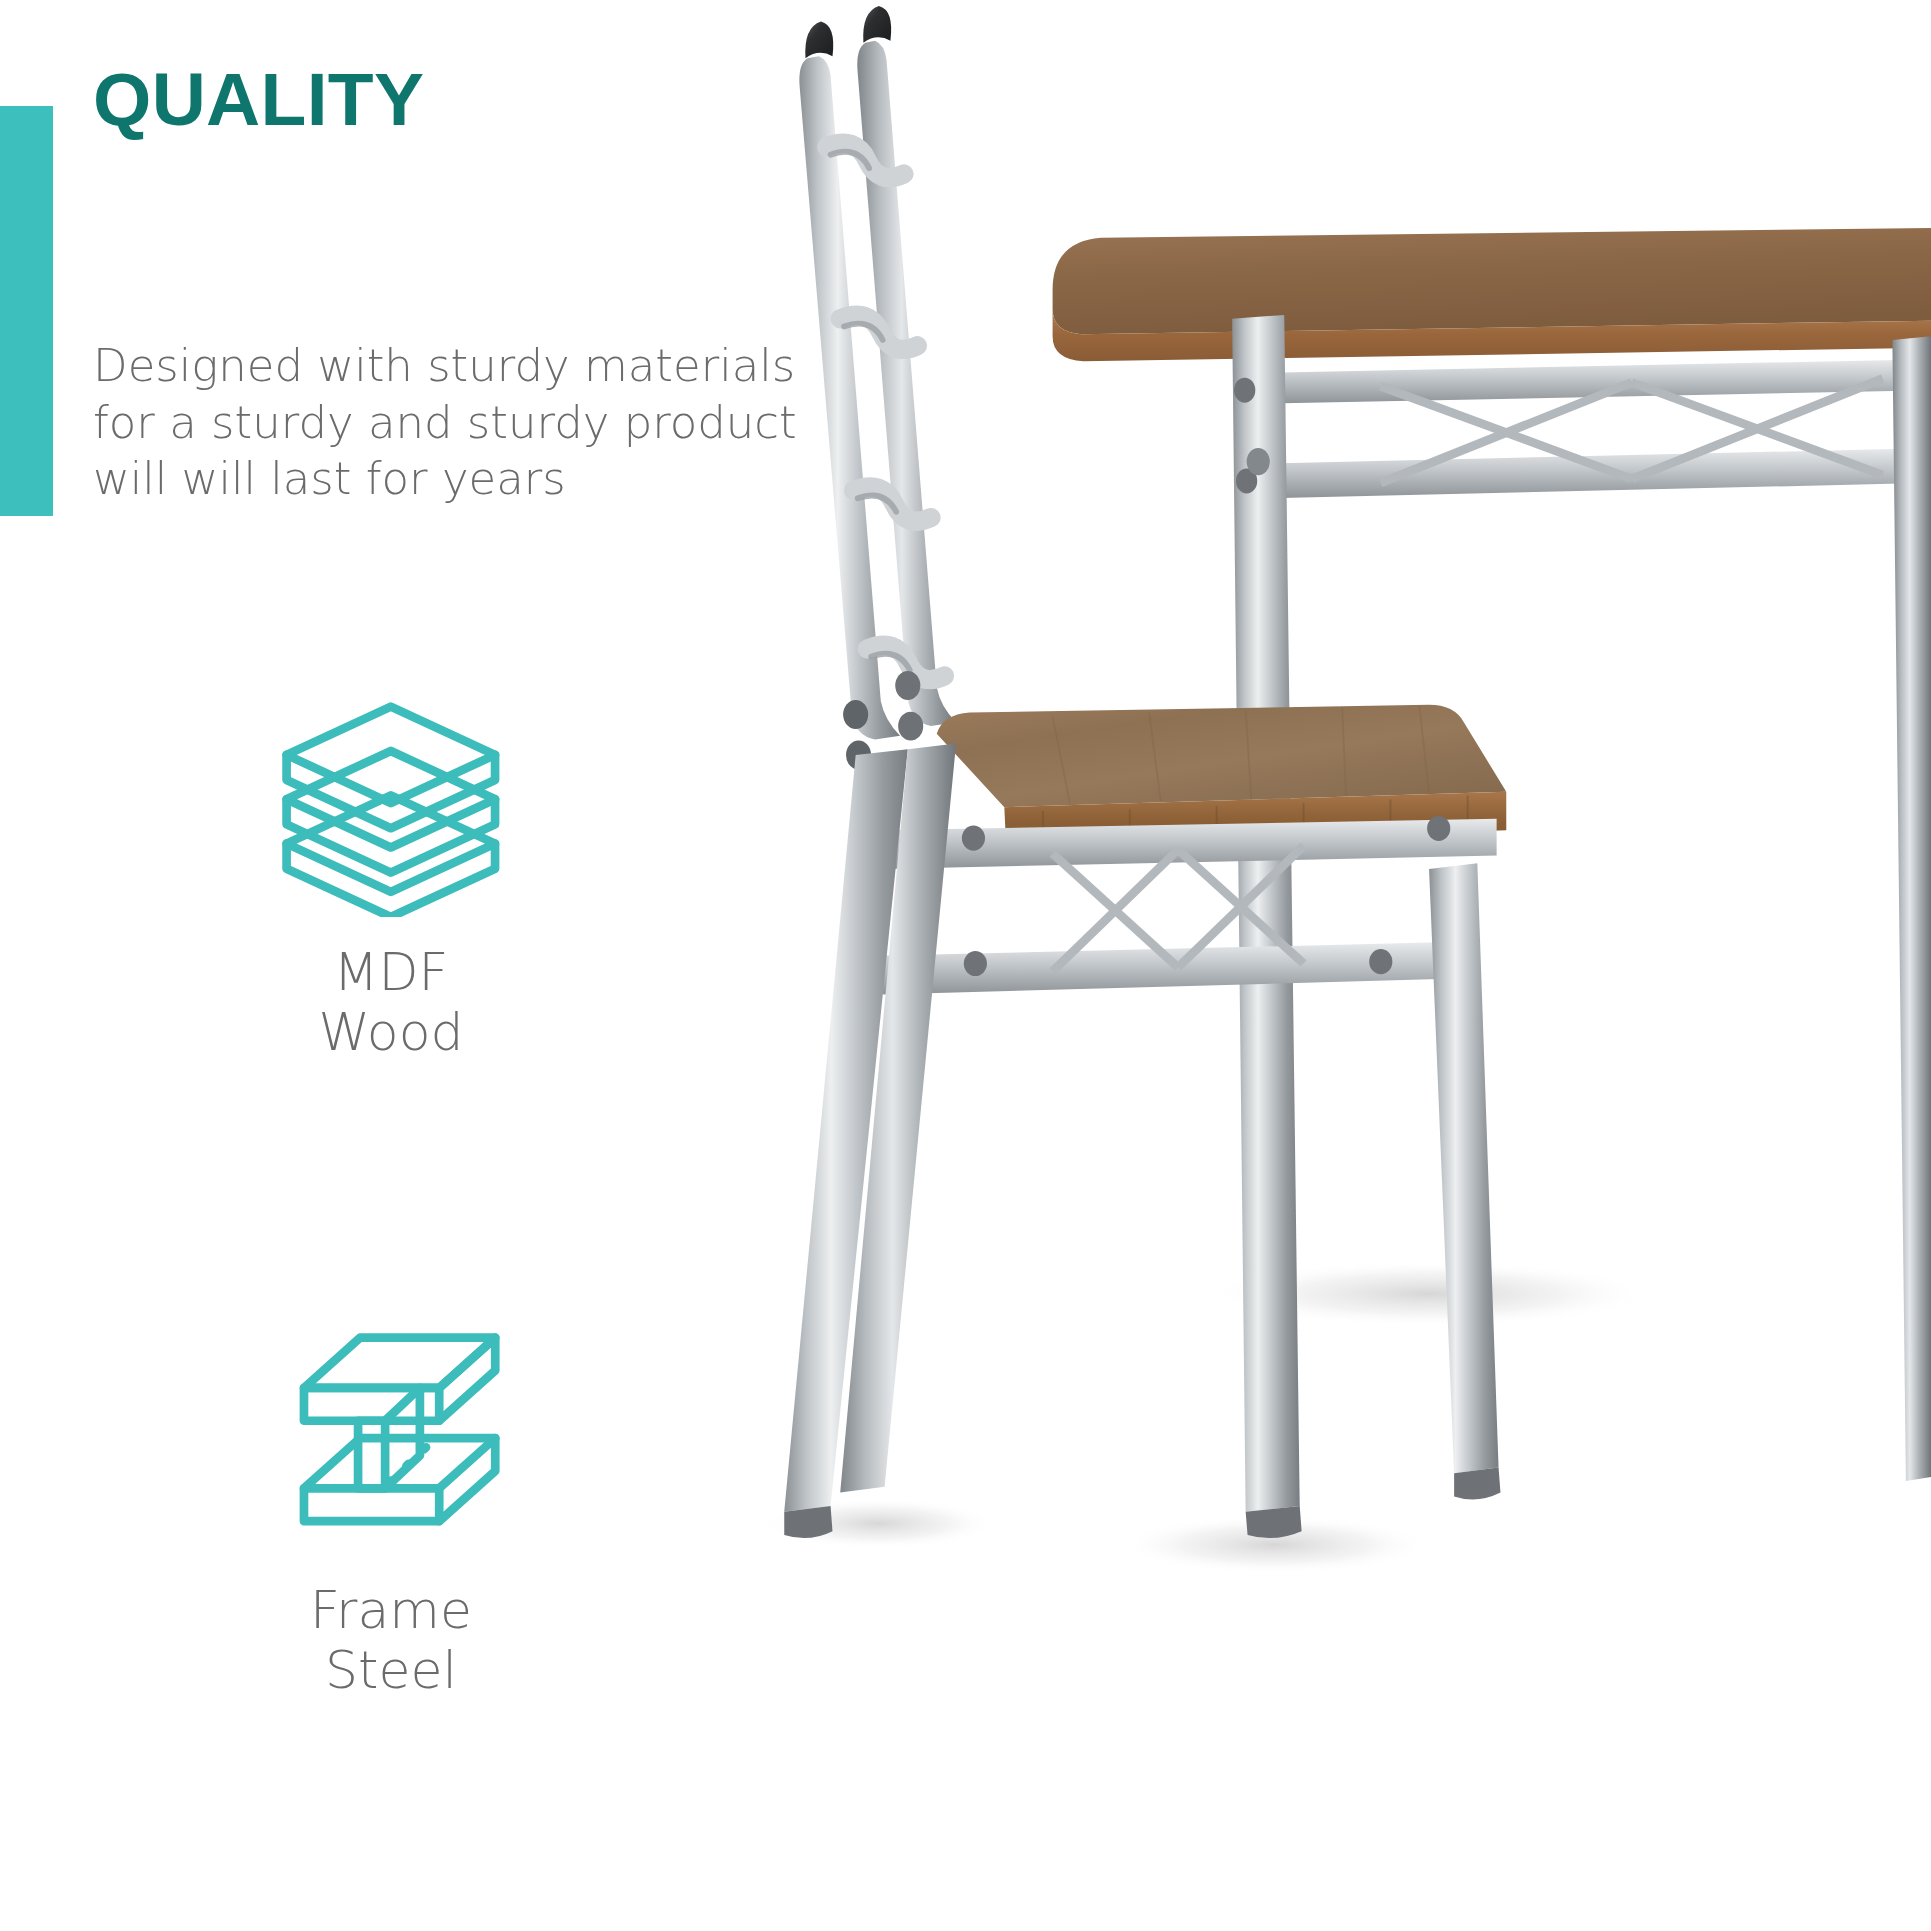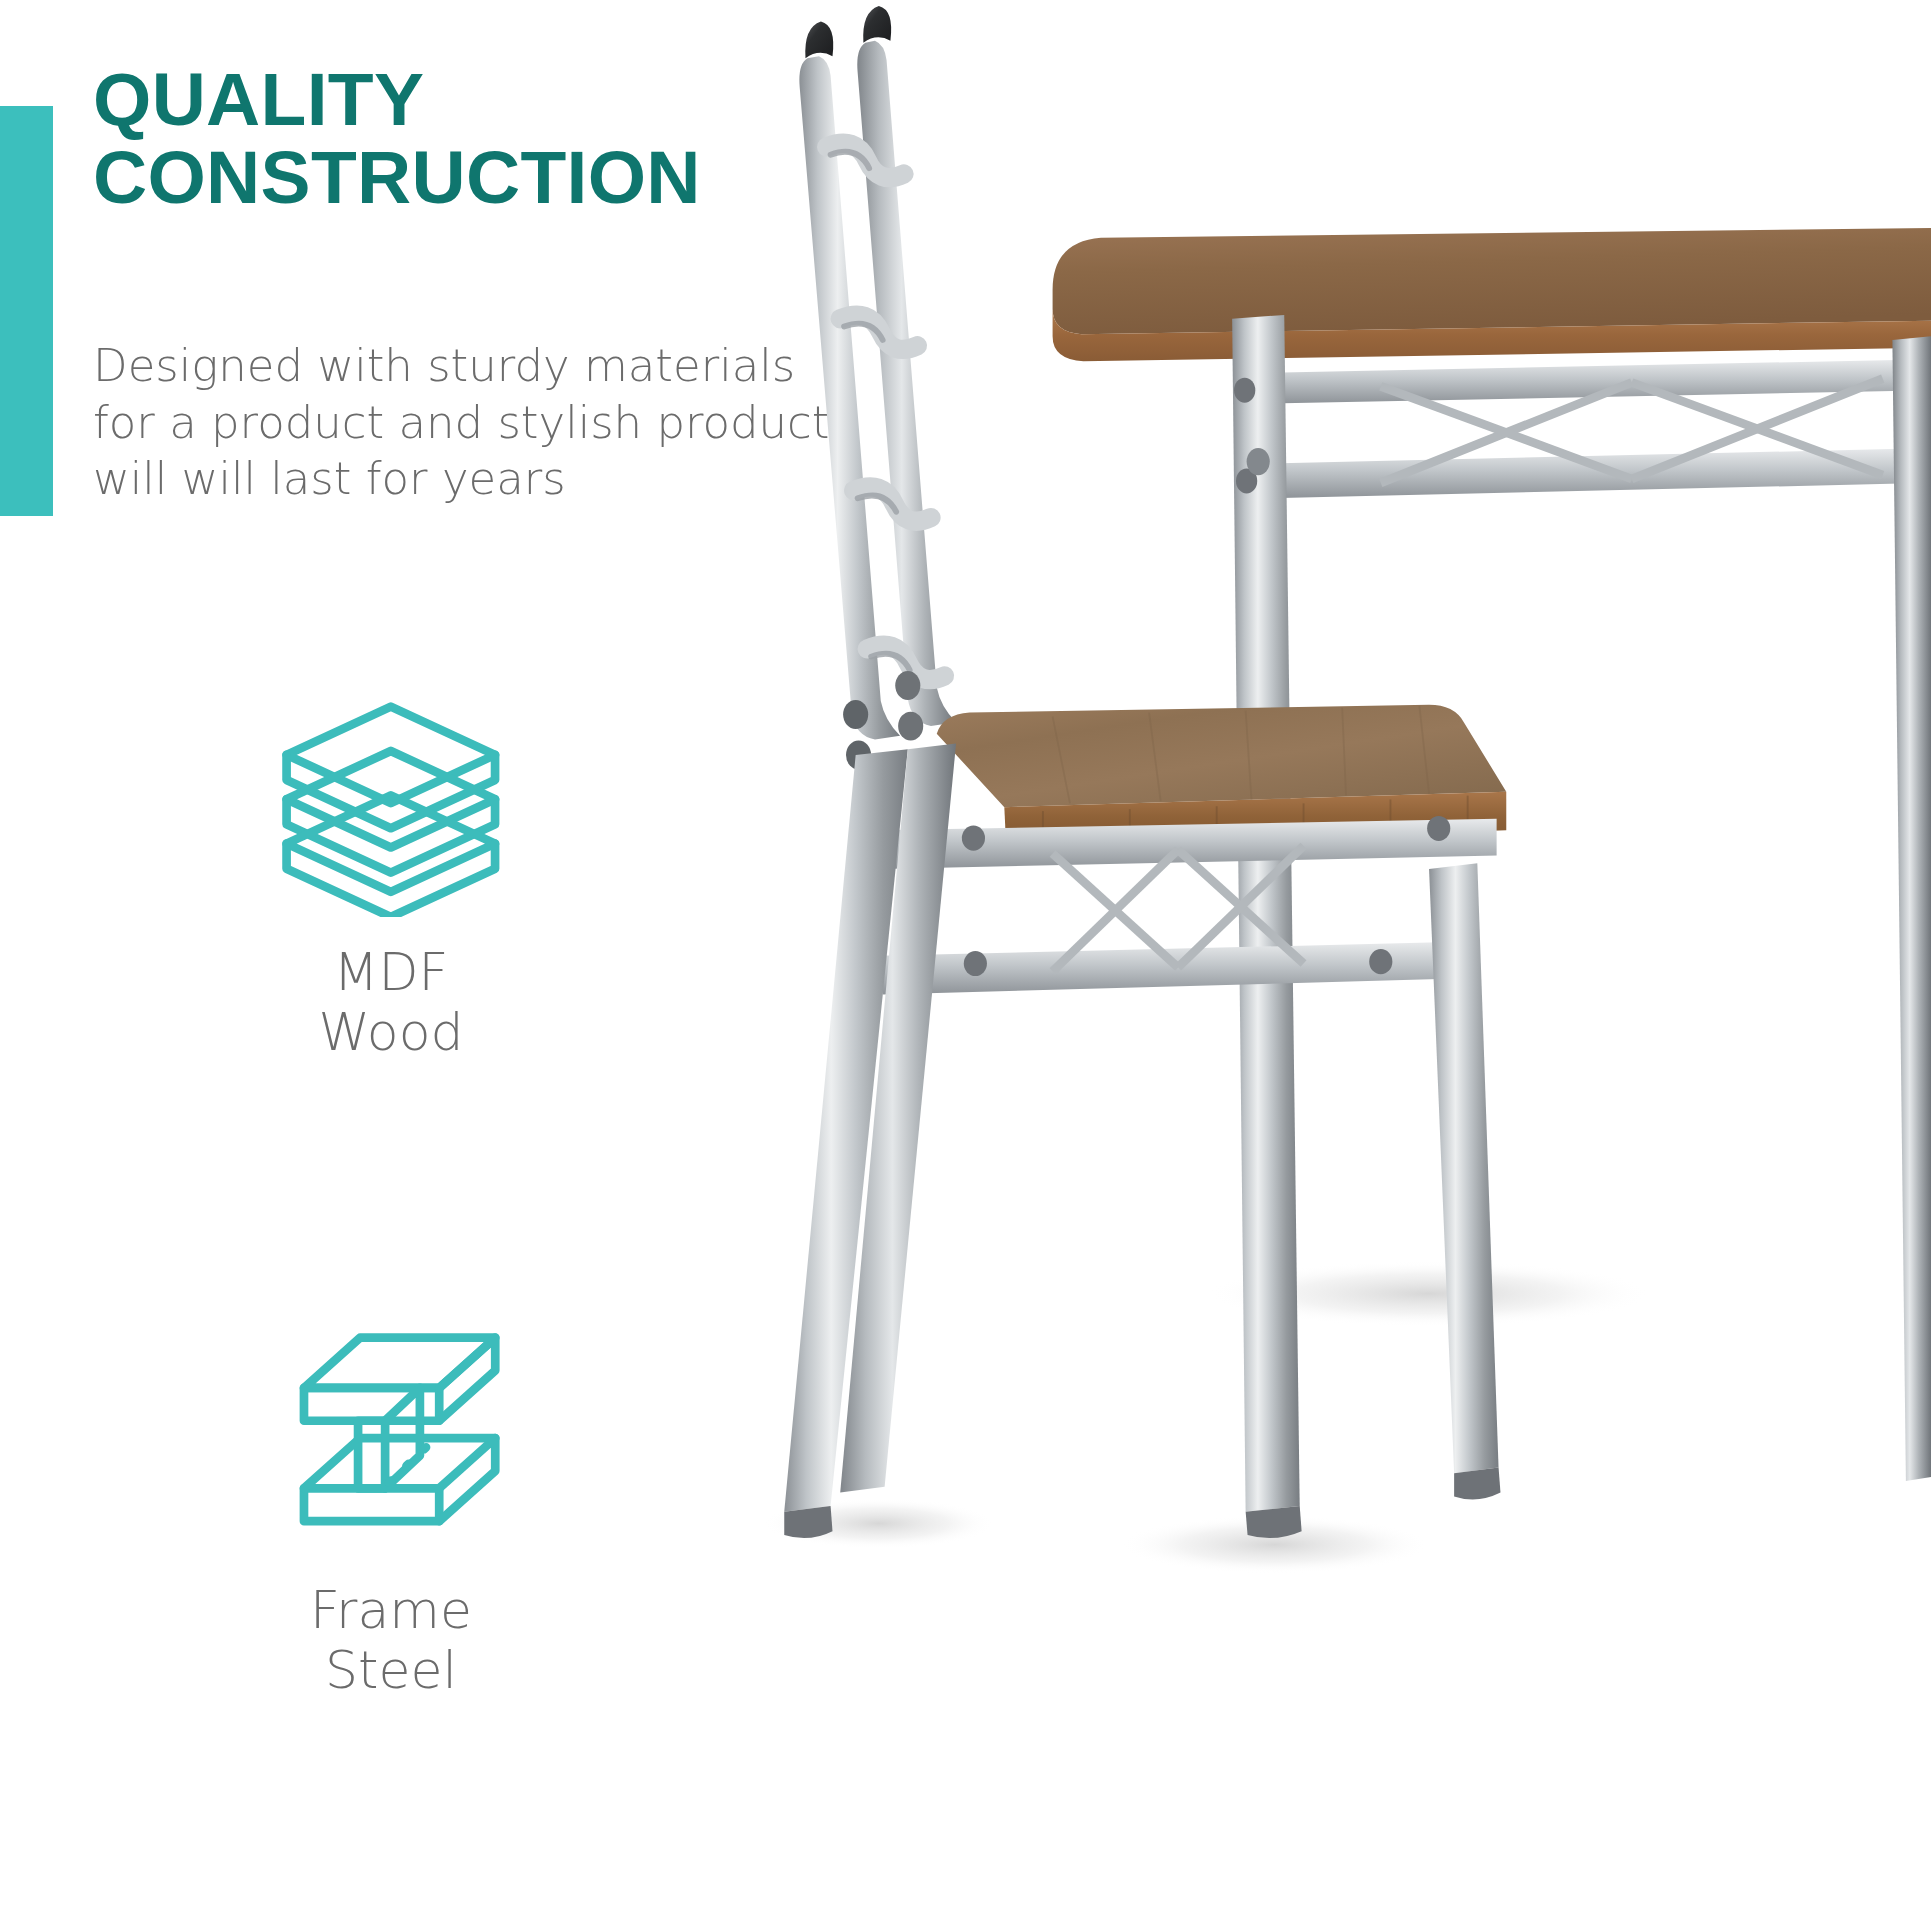--- a/index.html
+++ b/index.html
@@ -98,26 +98,25 @@
 </style>
 </head>
 <body>
 
 <div id="stage">
 
   <div class="accent-bar"></div>
 
   <h1 class="headline">
     <span class="hl-line">QUALITY</span>
-    <span class="hl-line">CONSTRUCTION</span>
   </h1>
 
   <p class="subcopy">
     <span class="sc-line">Designed with sturdy materials</span>
-    <span class="sc-line">for a product and stylish product</span>
+    <span class="sc-line">for a sturdy and sturdy product</span>
     <span class="sc-line">will will last for years</span>
   </p>
 
   <div class="feature" id="feature-mdf">
     <svg class="feature-icon" viewBox="0 0 240 230">
       <g fill="none" stroke="#3CBCBB" stroke-width="9" stroke-linejoin="round" stroke-linecap="round">
 
         <path d="M120 12 L228 62 L120 112 L12 62 Z"></path>
         <path d="M12 62 L12 88 L120 138 L228 88 L228 62"></path>
 

